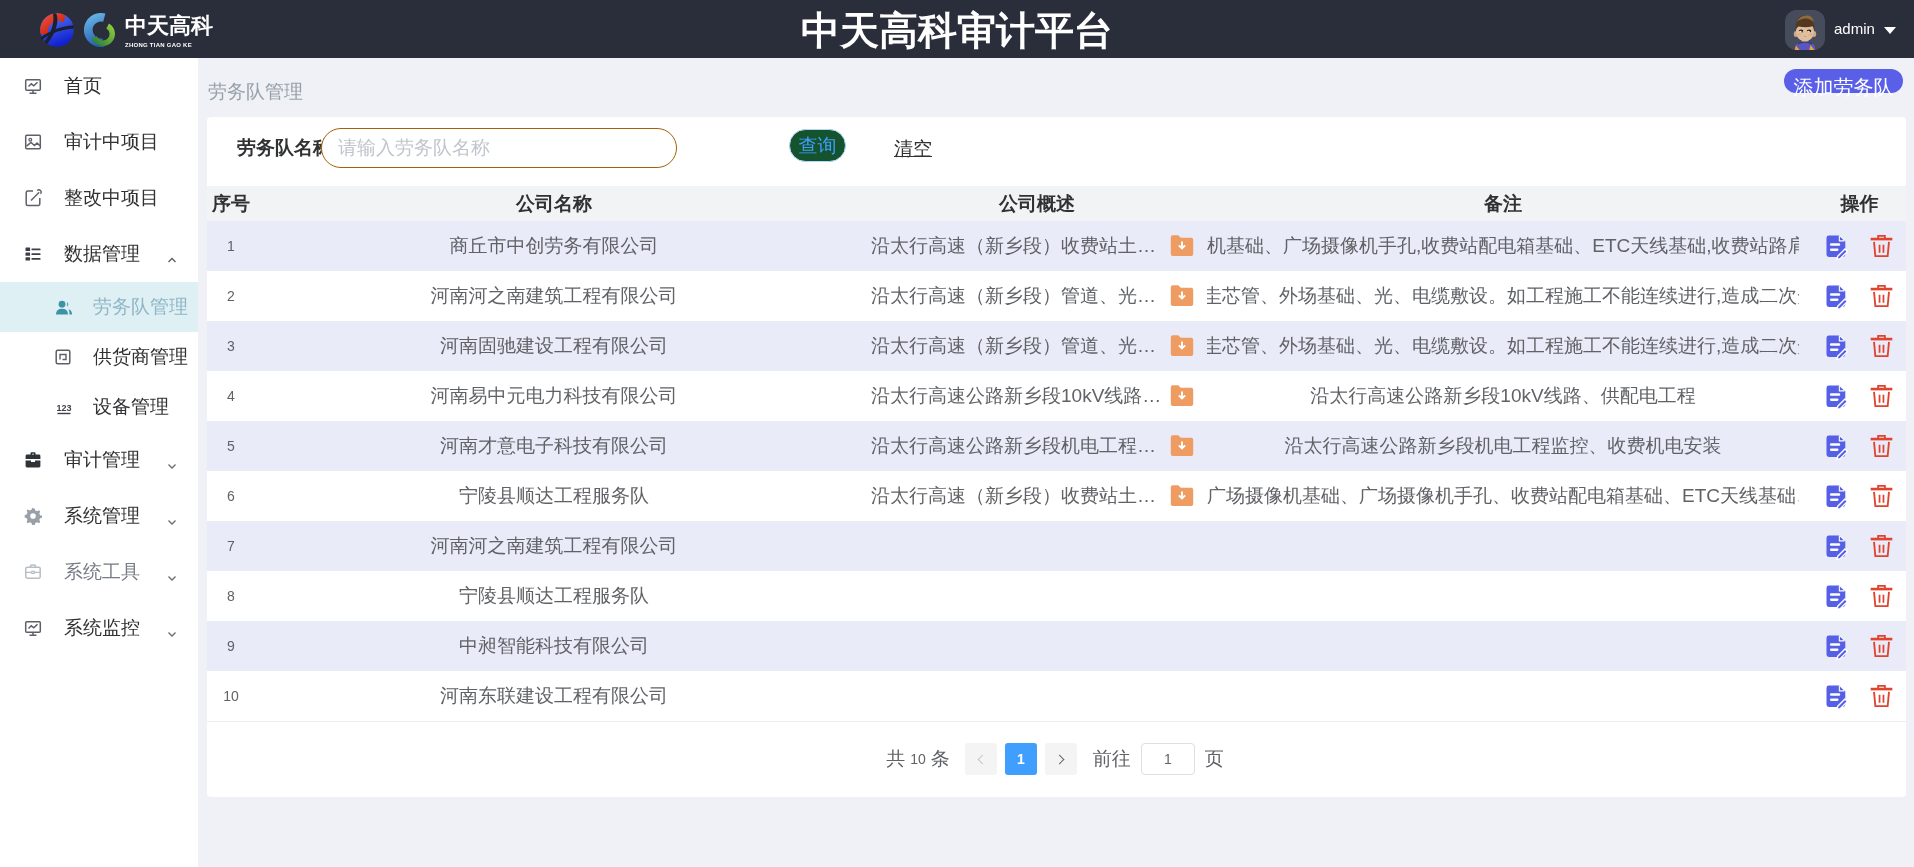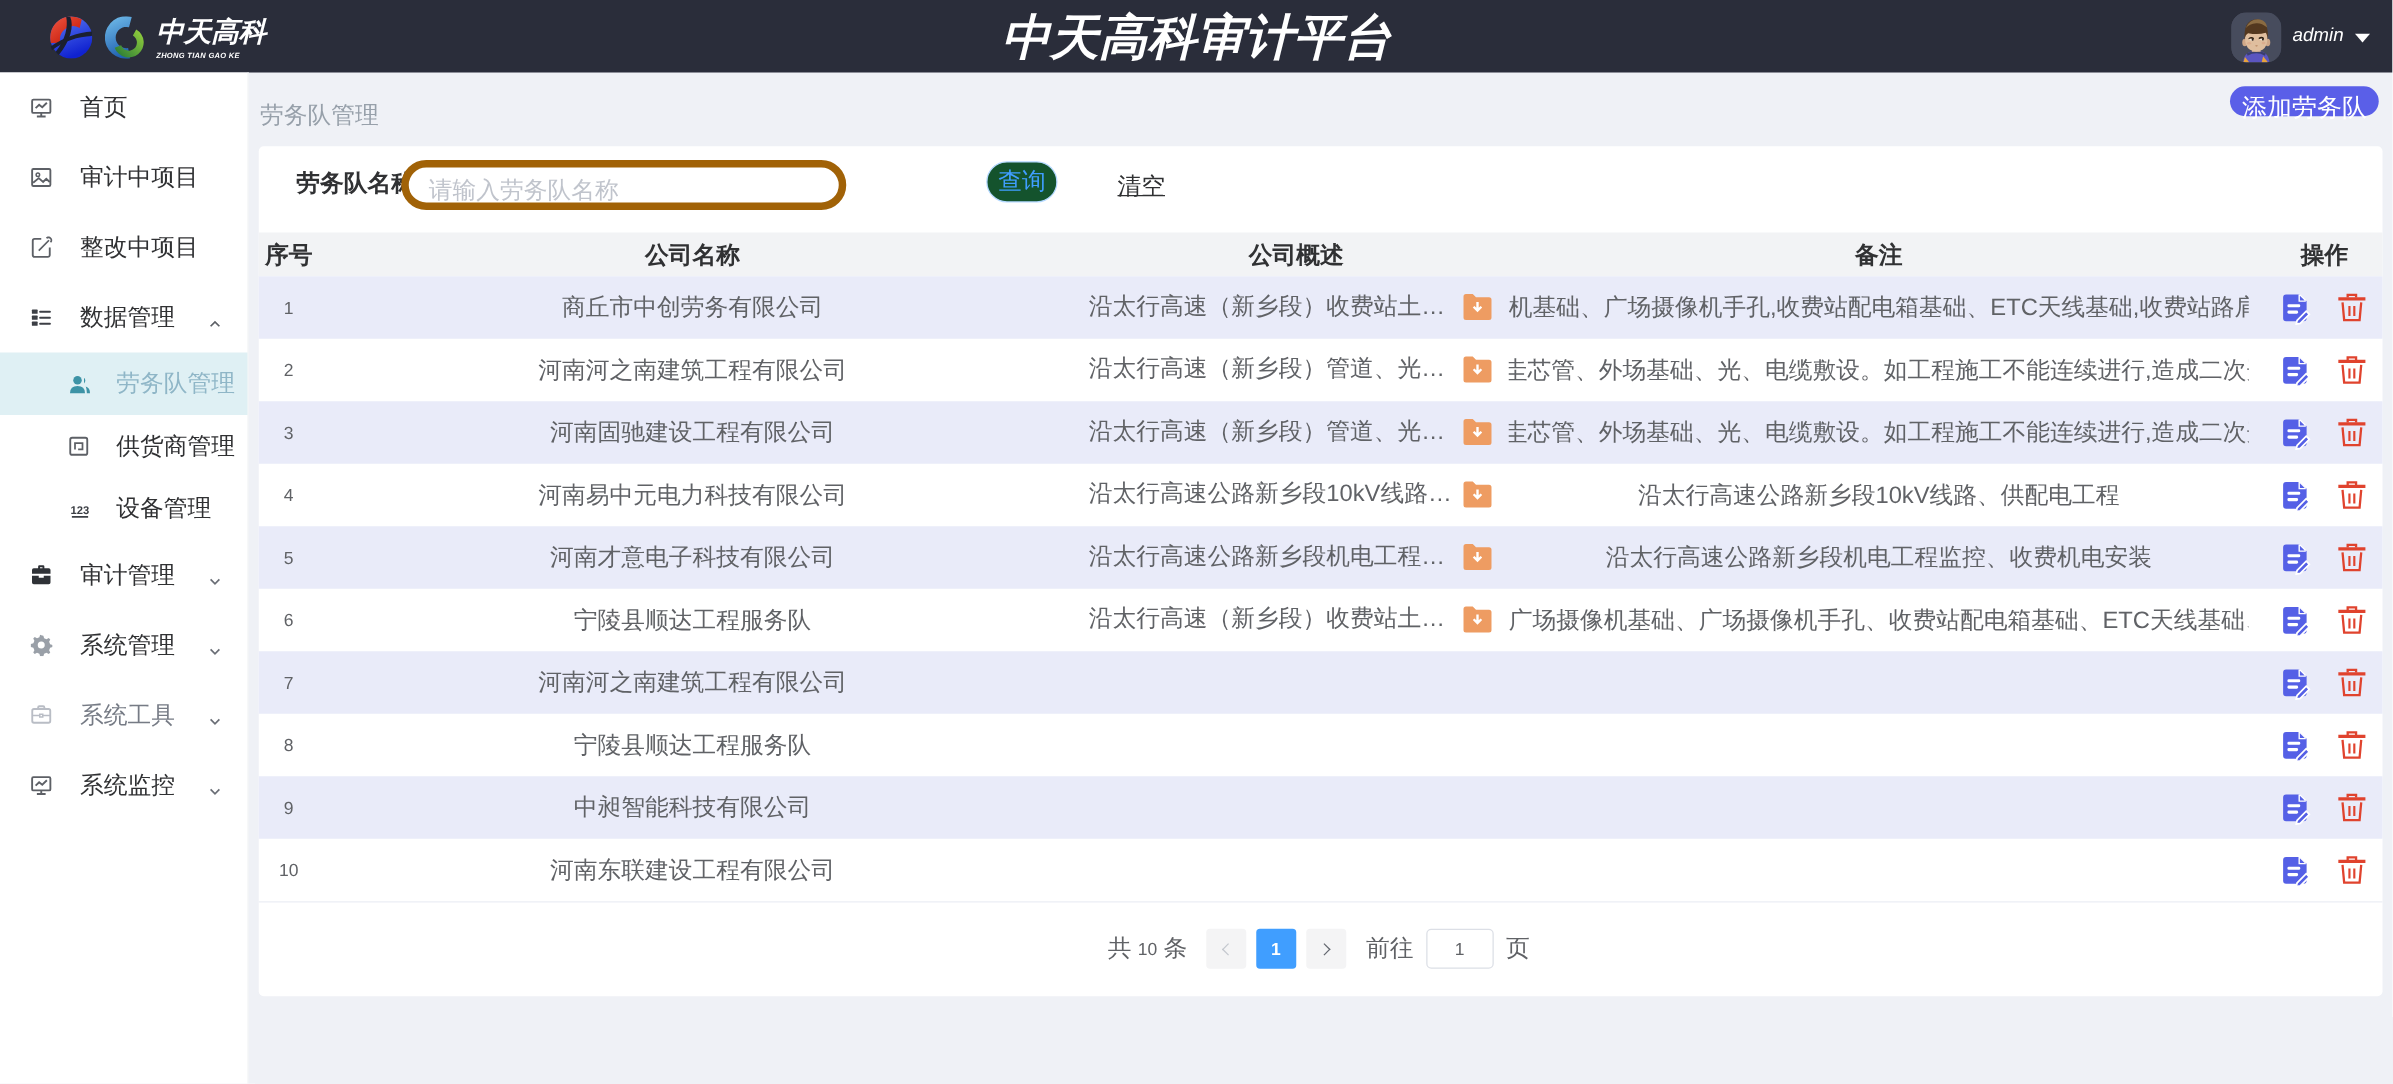--- a/index.html
+++ b/index.html
@@ -1,19 +1,19 @@
 <!DOCTYPE html>
 <html lang="zh"><head>
 <meta charset="utf-8">
 <title>中天高科审计平台</title>
 <style>
 *{margin:0;padding:0;box-sizing:border-box;}
 html,body{width:1914px;height:867px;overflow:hidden;}
 body{font-family:"Liberation Sans",sans-serif;background:#eff1f6;position:relative;}
-.header{position:absolute;left:0;top:0;width:1914px;height:58px;background:#2a2d3a;font-style:italic;}
+.header{position:absolute;left:0;top:0;width:1914px;height:58px;background:#2a2d3a;}
 .h-title{position:absolute;left:0;right:0;top:0;height:58px;line-height:61px;text-align:center;color:#fff;font-size:39px;font-weight:bold;}
 .logo1{position:absolute;left:40px;top:13px;}
 .logo2{position:absolute;left:84px;top:13px;}
 .brand{position:absolute;left:125px;top:16px;color:#fff;font-size:22px;font-weight:bold;line-height:19px;}
 .brand small{display:block;font-size:6px;letter-spacing:0.25px;font-weight:bold;margin-top:1px;}
 .avatar{position:absolute;left:1785px;top:10px;width:40px;height:40px;border-radius:12px;overflow:hidden;background:#474c5d;}
 .uname{position:absolute;left:1834px;top:0;height:58px;line-height:58px;color:#fff;font-size:15px;}
 .caret-dn{position:absolute;left:1884px;top:27px;width:0;height:0;border:6px solid transparent;border-top:7px solid #fff;}
 .sidebar{position:absolute;left:0;top:58px;width:199px;height:809px;background:#fff;border-right:1px solid #f0f1f4;}
 .mi{position:relative;height:56px;display:flex;align-items:center;color:#303133;font-size:19px;cursor:pointer;}
@@ -21,21 +21,21 @@
 .mi .tx{position:absolute;left:64px;}
 .mi .ar{position:absolute;right:22px;top:50%;transform:translateY(-50%);width:10px;height:10px;}
 .sub{height:50px;}
 .sub .ic{left:54px;}
 .sub .tx{left:93px;}
 .active-mi{background:#dff0f4;color:#8fb6c7;}
 .main-crumb{position:absolute;left:208px;top:79px;font-size:19px;color:#97a0aa;}
 .addbtn{position:absolute;left:1784px;top:69px;width:119px;height:24px;border-radius:18px;background:#5a5fe8;color:#fff;font-size:20px;text-align:center;line-height:36px;}
 .card{position:absolute;left:207px;top:117px;width:1699px;height:680px;background:#fff;border-radius:4px;}
 .s-label{position:absolute;left:237px;top:117px;height:62px;line-height:62px;font-size:19px;font-weight:bold;color:#303133;}
-.s-input{position:absolute;left:321px;top:128px;width:356px;height:40px;border:6px solid #a16207;border-radius:20px;background:#fff;color:#c0c4cc;font-size:19px;line-height:38px;padding-left:16px;}
+.s-input{position:absolute;left:321px;top:128px;width:356px;height:40px;border:1px solid #a16207;border-radius:20px;background:#fff;color:#c0c4cc;font-size:19px;line-height:38px;padding-left:16px;}
 .s-query{position:absolute;left:789px;top:129px;width:57px;height:33px;background:#14532d;border:1px solid #b3d8ff;border-radius:17px;color:#409eff;font-size:19px;text-align:center;line-height:31px;}
 .s-clear{position:absolute;left:866px;top:136px;font-size:19px;color:#303133;text-decoration:underline;margin-left:28px;}
 .tbl{position:absolute;left:207px;top:186px;width:1699px;border-bottom:1px solid #ebeef5;}
 .tr{display:flex;width:1699px;}
 .thead{height:35px;background:#f2f3f5;font-weight:bold;color:#303133;}
 .trow{height:50px;color:#606266;}
 .stripe{background:#e9ebf9;}
 .td{flex:none;display:flex;align-items:center;justify-content:center;font-size:19px;overflow:hidden;white-space:nowrap;position:relative;}
 .trow .c1{font-size:14px;}
 .c1{width:48px;}

